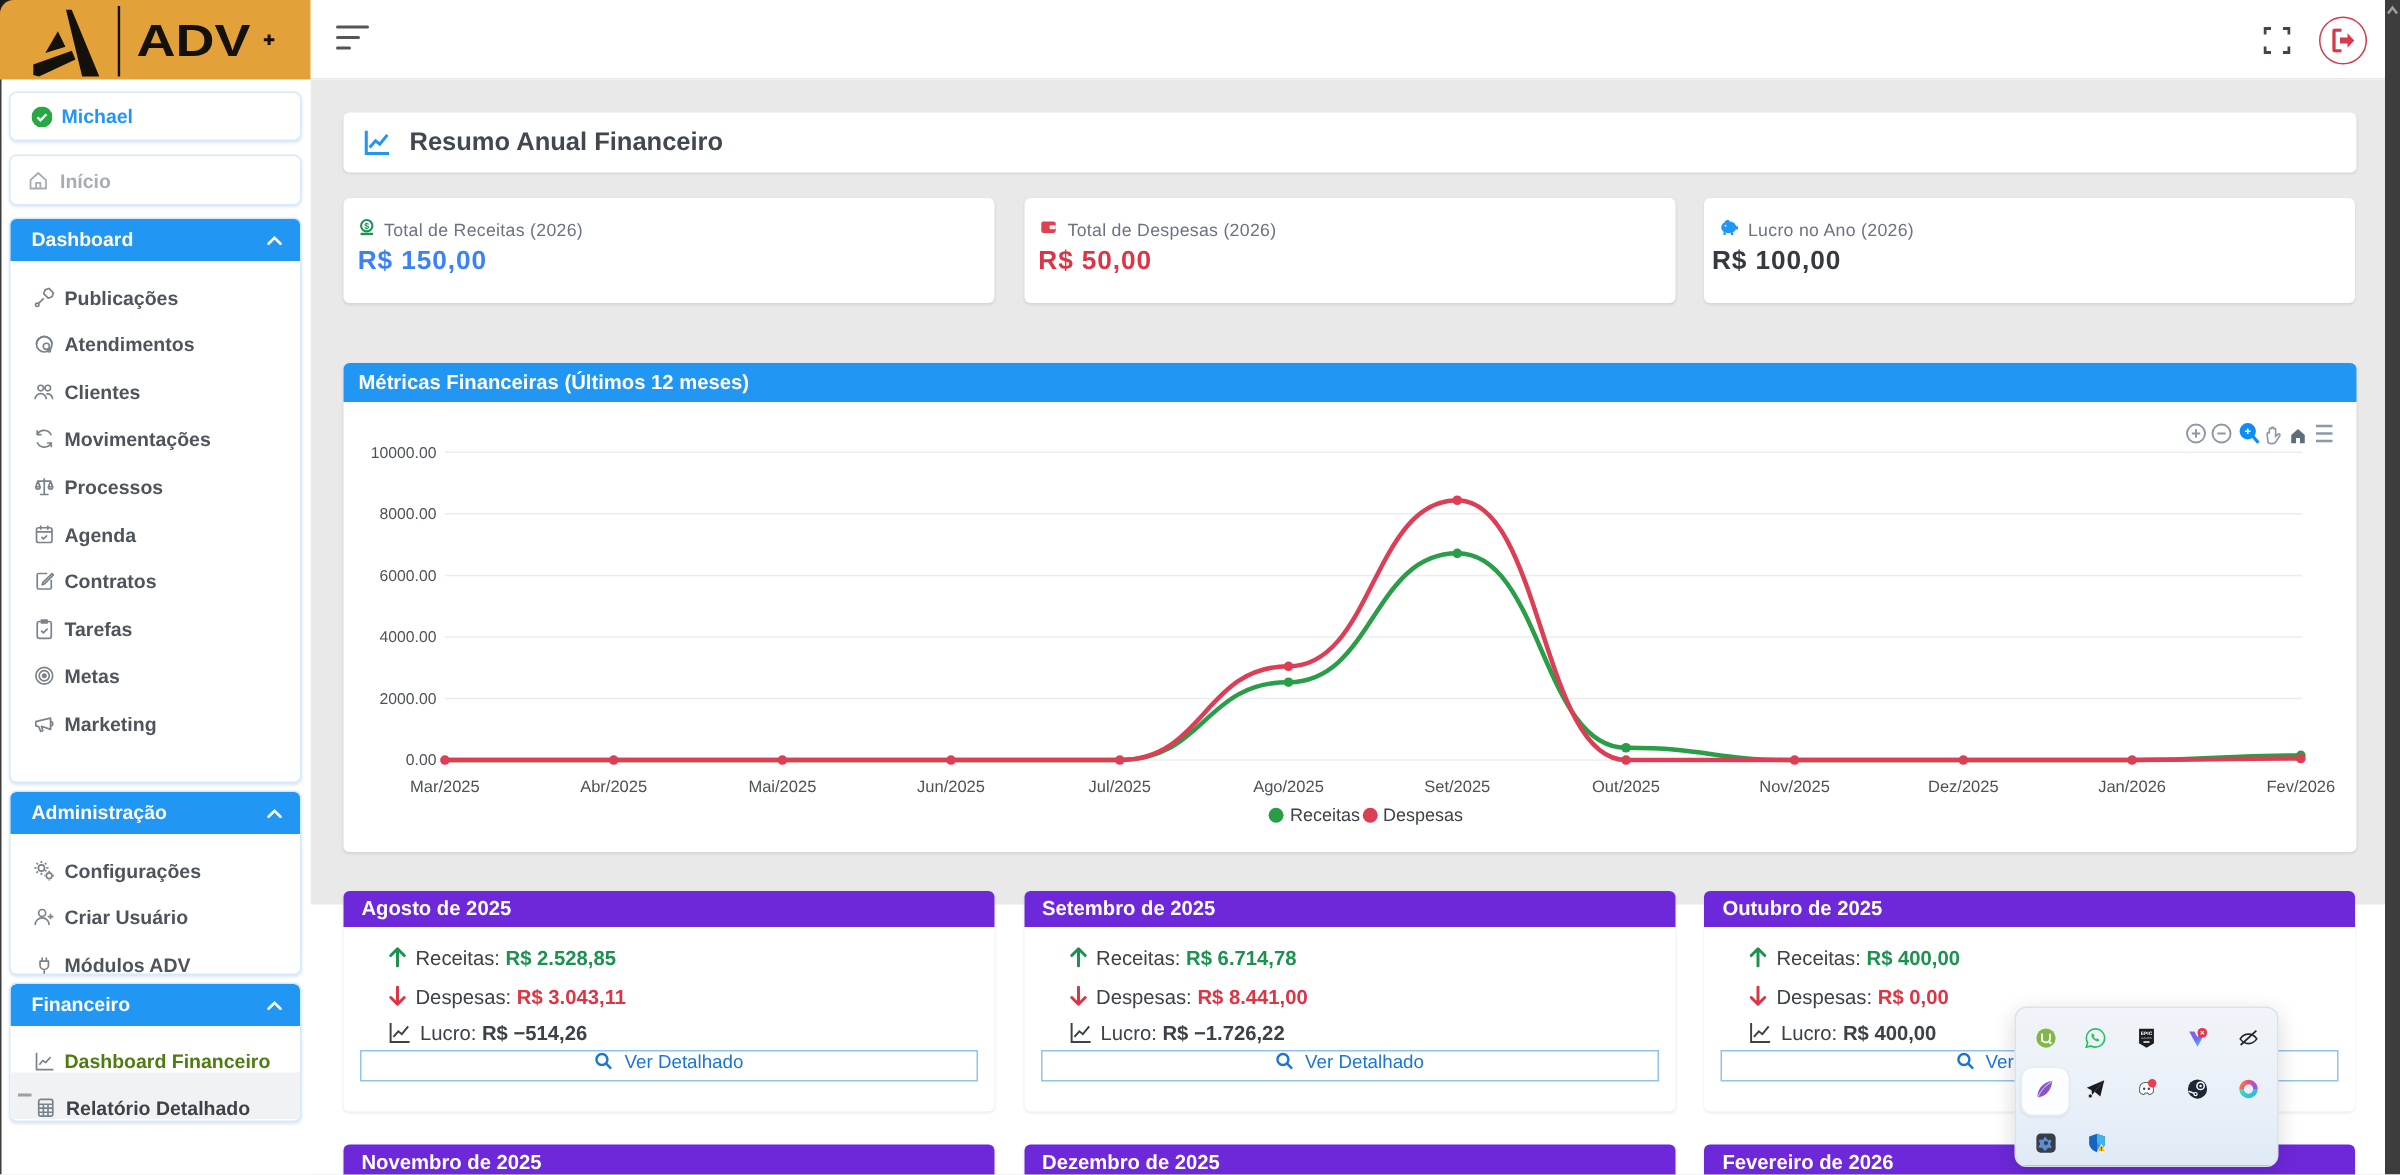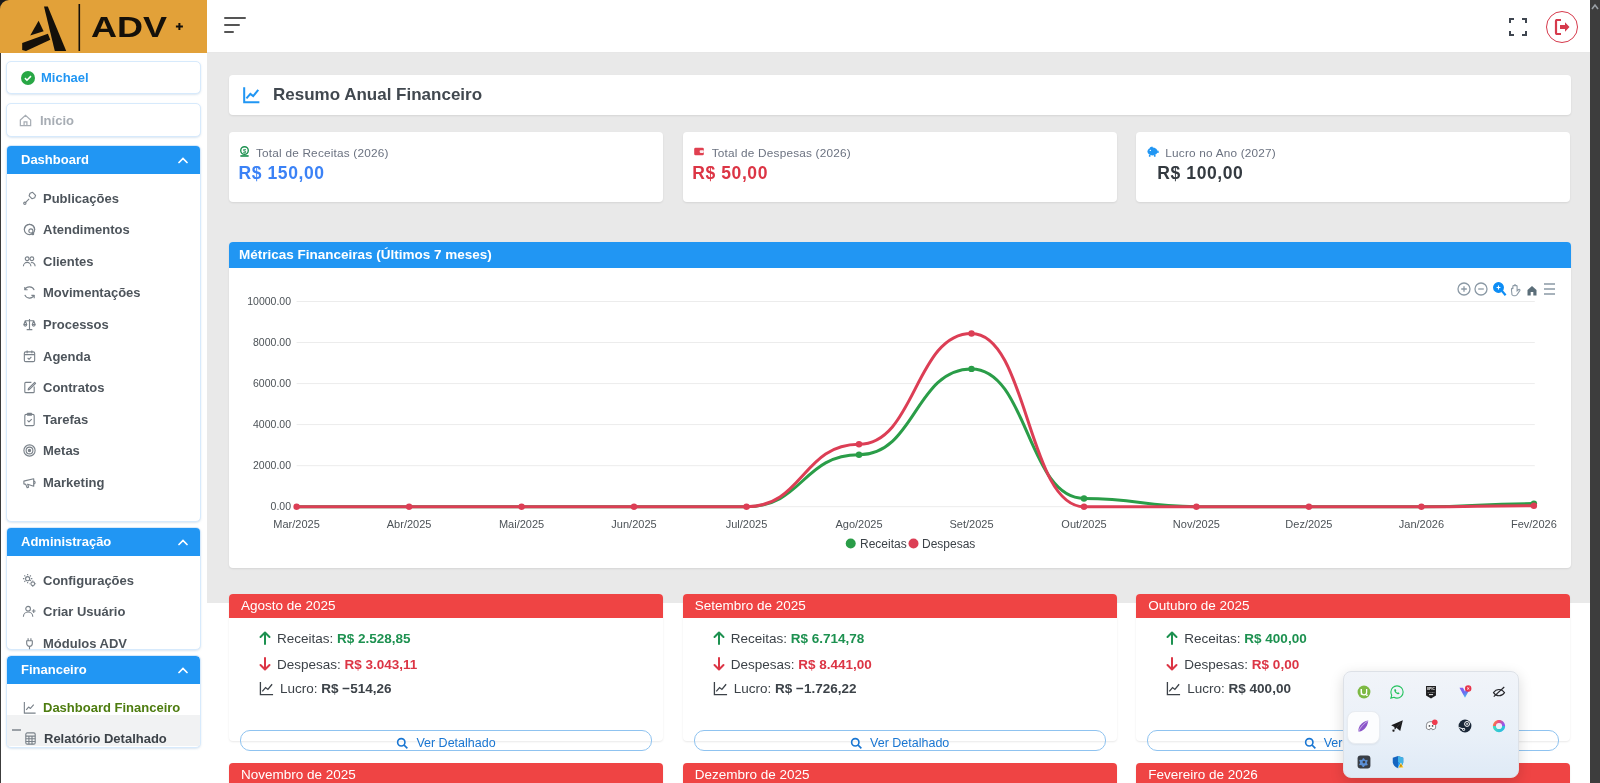--- a/index.html
+++ b/index.html
@@ -16,27 +16,27 @@
 .sitem svg{margin-right:6px;flex:none}
 .icn{margin-right:6px;flex:none;fill:none;stroke:#7a828a;stroke-width:1.2;stroke-linejoin:round}
 
 #topbar{left:207px;top:0;width:1383px;height:53px;background:#fff;border-bottom:1px solid #e7e7e7}
 
 #main{left:207px;top:53px;width:1383px;height:550px;background:#e9e9e9}
 .card{position:absolute;background:#fff;border-radius:4px;box-shadow:0 1px 2px rgba(0,0,0,.09)}
 .bluehead{background:#2196f3;color:#fff;font-weight:bold;border-radius:4px 4px 0 0}
 
 .mcard{width:434px;height:147px}
-.mhead{height:24px;background:#ef4444;color:#fff;font-weight:normal;font-size:13.5px;line-height:24px;padding-left:12px;border-radius:4px 4px 0 0}
+.mhead{height:24px;background:#6d28d9;color:#fff;font-weight:bold;font-size:13.5px;line-height:24px;padding-left:12px;border-radius:4px 4px 0 0}
 .mline{position:absolute;left:30px;height:18px;display:flex;align-items:flex-start;font-size:13.5px;color:#3c4248}
 .mlabel{color:#3c4248}
 .lucic{margin-right:6px}
 .arr{margin-right:6px}
 .mline b{font-size:13.5px}
-.vbtn{position:absolute;left:11px;right:11px;top:136px;height:21px;border:1px solid #8fc3f0;border-radius:10px;display:flex;align-items:flex-end;justify-content:center;gap:7px;color:#1976d2;font-size:12.5px}
+.vbtn{position:absolute;left:11px;right:11px;top:106px;height:21px;border:1px solid #8fc3f0;border-radius:0;display:flex;align-items:flex-start;justify-content:center;gap:7px;color:#1976d2;font-size:12.5px}
 
 #sbar{left:1590px;top:0;width:10px;height:783px;background:#3d3d3d}
 
 #tray{left:1343px;top:671px;width:176px;height:107px;background:linear-gradient(180deg,#f1f4f9 0%,#e9f0f8 60%,#dfeaf6 100%);border:1px solid #dde1e7;border-radius:8px;box-shadow:0 4px 14px rgba(0,0,0,.15)}
 #tray .cell{position:absolute;width:14px;height:14px}
 </style>
 </head>
 <body>
 <div id="main" class="abs">
 
@@ -65,26 +65,26 @@
     <span class="abs" style="left:29px;top:13.5px;font-size:11.8px;color:#6b7280;letter-spacing:.2px">Total de Despesas (2026)</span>
     <span class="abs" style="left:9.5px;top:31px;font-size:17.5px;font-weight:bold;color:#dc3545;letter-spacing:.6px">R$ 50,00</span>
   </div>
   <div class="card" style="left:929.3px;top:79px;width:434px;height:70px">
     <svg class="abs" style="left:10px;top:14px" width="13" height="11" viewBox="0 0 18 15">
         <ellipse cx="9" cy="7.5" rx="7" ry="5.5" fill="#2196f3"></ellipse>
         <path d="M15.5 6.5h2v3h-2zM4 12h2.2v2.6H4zM11 12h2.2v2.6H11z" fill="#2196f3"></path>
         <path d="M5 2.5C6 1 8 .5 9.5 1L9 3.5z" fill="#2196f3"></path>
         <circle cx="6" cy="6" r=".9" fill="#fff"></circle>
       </svg>
-    <span class="abs" style="left:29px;top:13.5px;font-size:11.8px;color:#6b7280;letter-spacing:.2px">Lucro no Ano (2027)</span>
-    <span class="abs" style="left:21px;top:31px;font-size:17.5px;font-weight:bold;color:#343a40;letter-spacing:.6px">R$ 100,00</span>
+    <span class="abs" style="left:29px;top:13.5px;font-size:11.8px;color:#6b7280;letter-spacing:.2px">Lucro no Ano (2026)</span>
+    <span class="abs" style="left:5px;top:31px;font-size:17.5px;font-weight:bold;color:#343a40;letter-spacing:.6px">R$ 100,00</span>
   </div>
 
   <div class="card" style="left:22px;top:189px;width:1342px;height:326px">
-    <div class="bluehead" style="height:26px;line-height:26px;font-size:13.5px;padding-left:10px">Métricas Financeiras (Últimos 7 meses)</div>
+    <div class="bluehead" style="height:26px;line-height:26px;font-size:13.5px;padding-left:10px">Métricas Financeiras (Últimos 12 meses)</div>
     <svg class="abs" style="left:0;top:0" width="1342" height="326" viewBox="0 0 1342 326" font-family="Liberation Sans,sans-serif">
 
       <g stroke="#ececec" stroke-width="1">
         <line x1="67.6" y1="59.5" x2="1305.8" y2="59.5"></line>
         <line x1="67.6" y1="100.5" x2="1305.8" y2="100.5"></line>
         <line x1="67.6" y1="141.6" x2="1305.8" y2="141.6"></line>
         <line x1="67.6" y1="182.6" x2="1305.8" y2="182.6"></line>
         <line x1="67.6" y1="223.7" x2="1305.8" y2="223.7"></line>
         <line x1="67.6" y1="264.7" x2="1305.8" y2="264.7"></line>
       </g>

